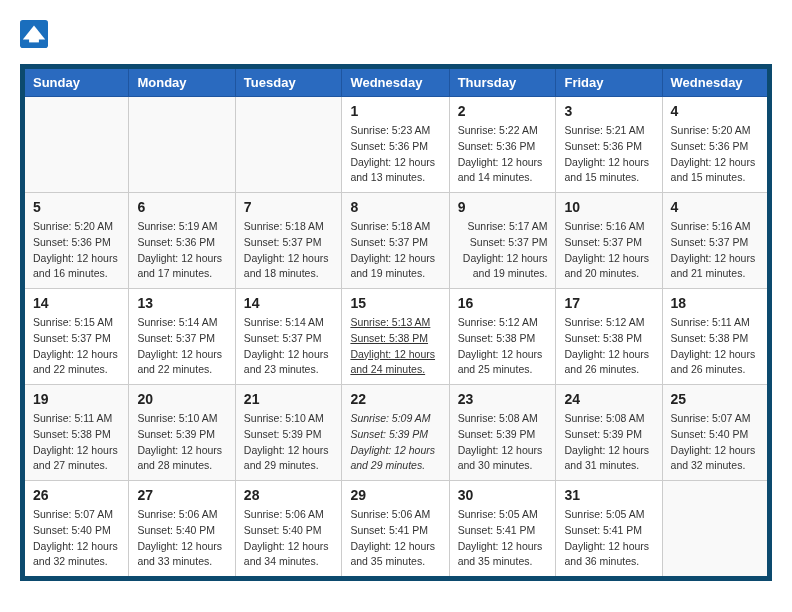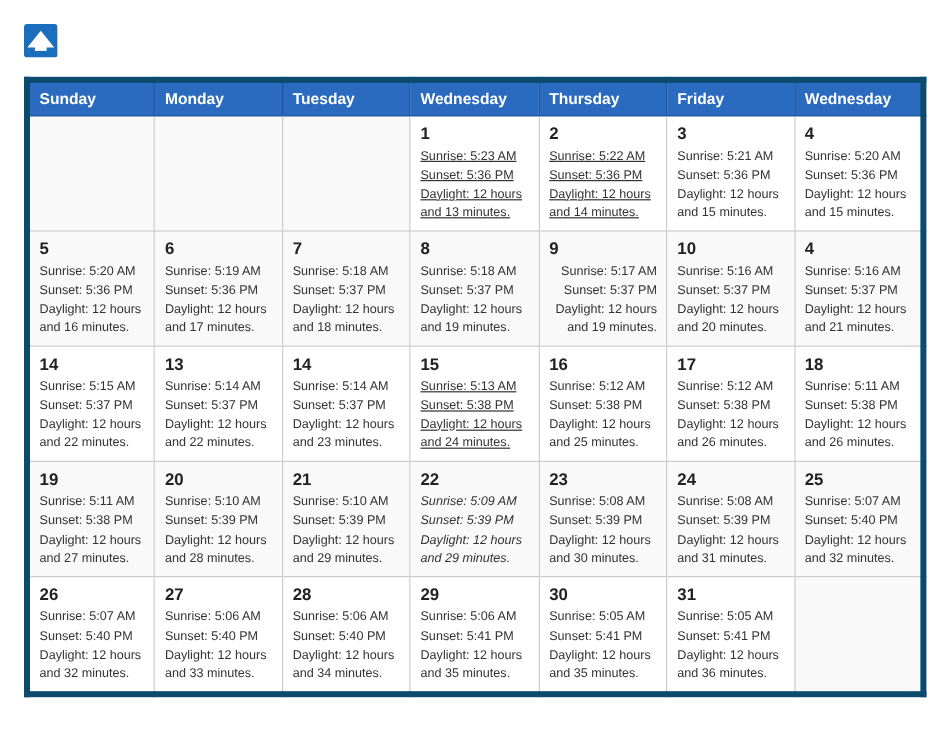--- a/index.html
+++ b/index.html
@@ -124,28 +124,28 @@
           <th>Wednesday</th>
         </tr>
     </thead>
     <tbody id="calendar-body">
     <tr>
           <td class="empty"></td>
           <td class="empty"></td>
           <td class="empty"></td>
           <td>
             <div class="day-number">1</div>
-            <div class="day-info" style="white-space: pre-line; text-decoration: underline;">Sunrise: 5:23 AM
+            <div class="day-info" style="white-space: pre-line;">Sunrise: 5:23 AM
 Sunset: 5:36 PM
 Daylight: 12 hours
 and 13 minutes.</div>
           </td>
           <td>
             <div class="day-number">2</div>
-            <div class="day-info" style="white-space: pre-line; text-decoration: underline;">Sunrise: 5:22 AM
+            <div class="day-info" style="white-space: pre-line;">Sunrise: 5:22 AM
 Sunset: 5:36 PM
 Daylight: 12 hours
 and 14 minutes.</div>
           </td>
           <td>
             <div class="day-number">3</div>
             <div class="day-info" style="white-space: pre-line;">Sunrise: 5:21 AM
 Sunset: 5:36 PM
 Daylight: 12 hours
 and 15 minutes.</div>

